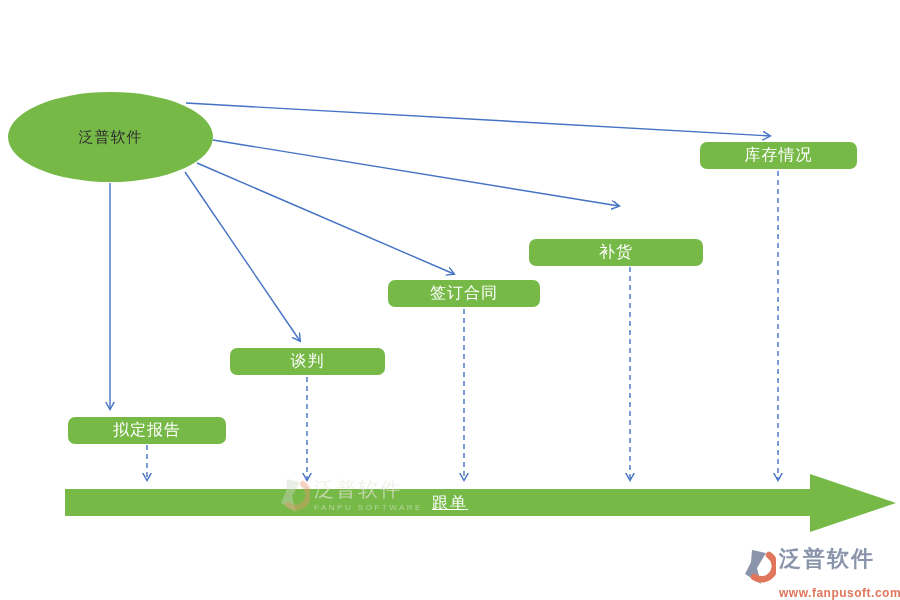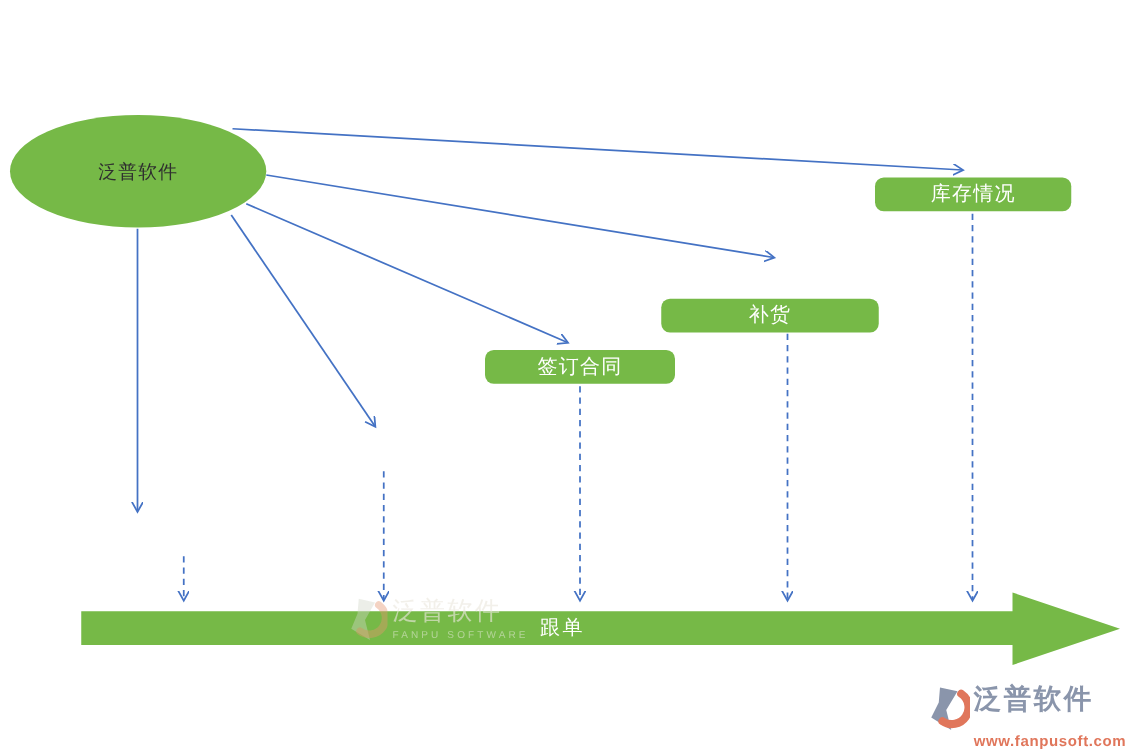--- a/index.html
+++ b/index.html
@@ -26,20 +26,21 @@
   }
   .node-inventory     { left:700px; top:142px; width:157px; }
   .node-replenishment { left:529px; top:211px; width:174px;margin-top:28px; }
   .node-contract      { left:388px; top:280px; width:152px;font-family:Liberation Mono, monospace; }
   .node-negotiation   { left:230px; top:348px; width:155px; }
   .node-report        { left:68px;  top:417px; width:158px; }
   .flow-label {
     position:absolute; left:400px; top:492px; width:100px; height:22px;
     line-height:22px; text-align:center; color:#ffffff; font-size:16px;
     letter-spacing:2px;
+    text-decoration:underline;
   }
   .watermark {
     position:absolute; left:278px; top:477px; display:flex; align-items:flex-start;
     opacity:0.75; pointer-events:none;
   }
   .watermark-text { margin-left:4px; }
   .watermark-brand {
     font-size:20px; color:rgba(235,232,222,0.85); letter-spacing:2px; line-height:24px;
   }
   .watermark-sub {
@@ -90,20 +91,26 @@
 
   <div class="node node-inventory">
     <span>库存情况</span>
   </div>
   <div class="node node-replenishment">
     <span>补货</span>
   </div>
   <div class="node node-contract">
     <span>签订合同</span>
   </div>
+  <div class="node node-negotiation">
+    <span>谈判</span>
+  </div>
+  <div class="node node-report">
+    <span>拟定报告</span>
+  </div>
 
   <div class="flow-label">跟单</div>
 
   <div class="watermark">
     <svg width="32" height="38" viewBox="0 0 32 38" xmlns="http://www.w3.org/2000/svg">
       <polygon points="9,2 22,5 14,19 18,35 3,26 8,14" fill="rgba(210,215,200,0.55)"></polygon>
       <path d="M 10,28 A 11,11 0 1 0 25,7" fill="none" stroke="rgba(230,150,110,0.55)" stroke-width="6" stroke-linecap="round"></path>
     </svg>
     <div class="watermark-text">
       <div class="watermark-brand">泛普软件</div>

